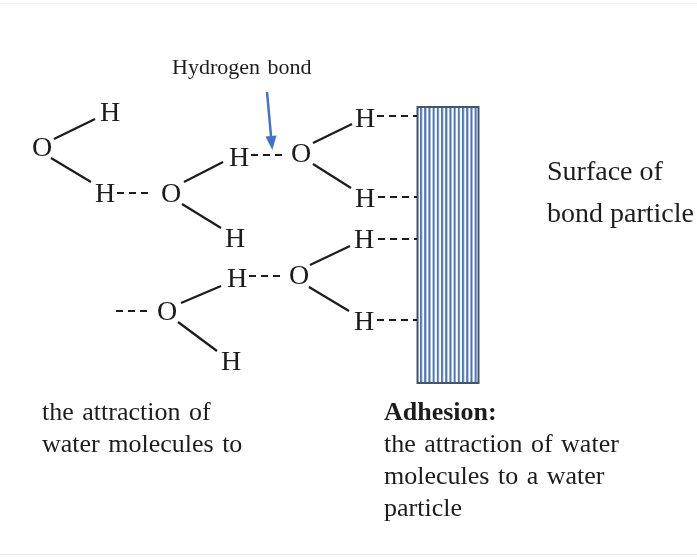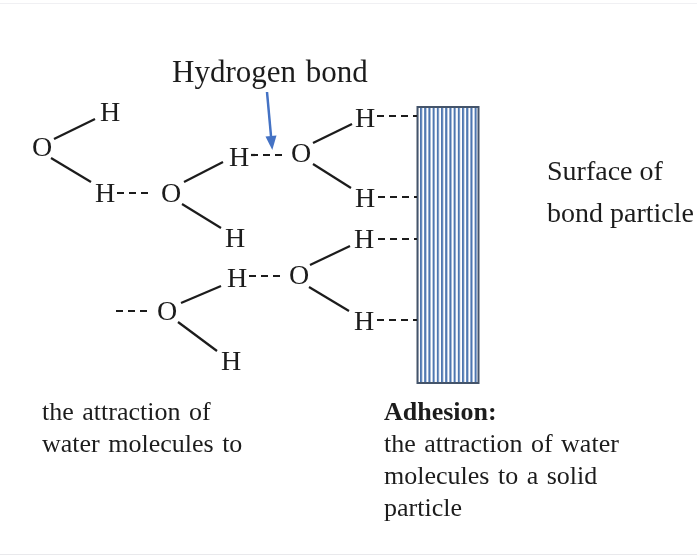--- a/index.html
+++ b/index.html
@@ -26,21 +26,21 @@
     font-size: 28px;
     fill: #1c1c1c;
   }
   .label {
     position: absolute;
     white-space: nowrap;
   }
   .title-label {
     left: 172px;
     top: 54px;
-    font-size: 31px;
+    font-size: 22px;
     word-spacing: 2px;
   }
   .surface-label {
     left: 547px;
     top: 150px;
     font-size: 28px;
     line-height: 42px;
   }
   .caption {
     position: absolute;
@@ -148,19 +148,19 @@
   </div>
 
   <div class="caption cohesion-caption">
     <div>the attraction of</div>
     <div>water molecules to</div>
   </div>
 
   <div class="caption adhesion-caption">
     <div class="heading">Adhesion:</div>
     <div>the attraction of water</div>
-    <div>molecules to a solid</div>
+    <div>molecules to a water</div>
     <div>particle</div>
   </div>
 
   <div class="hairline bottom"></div>
 
 </div>
 
 </body></html>

